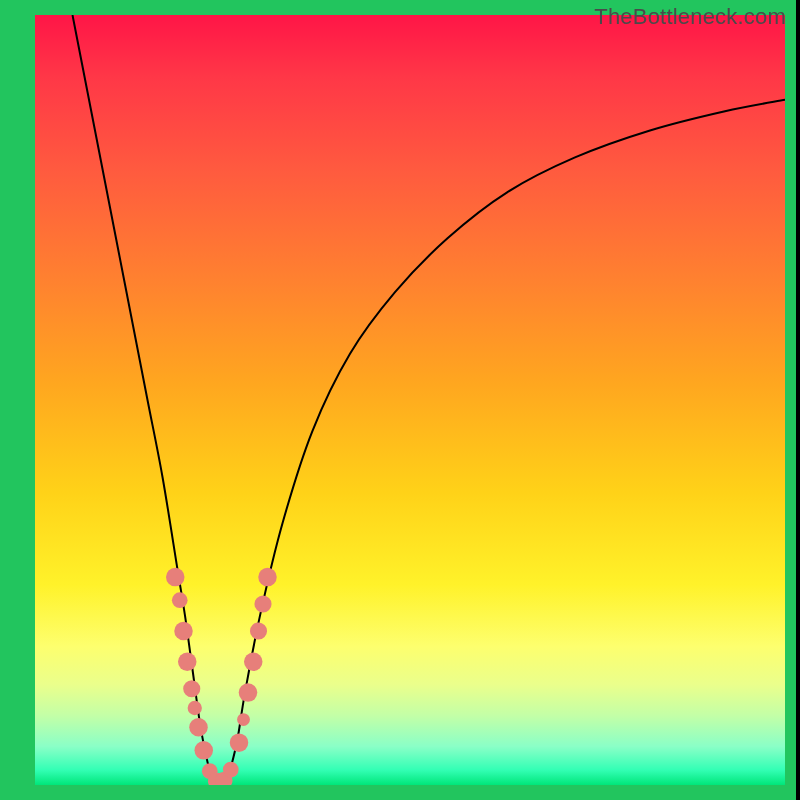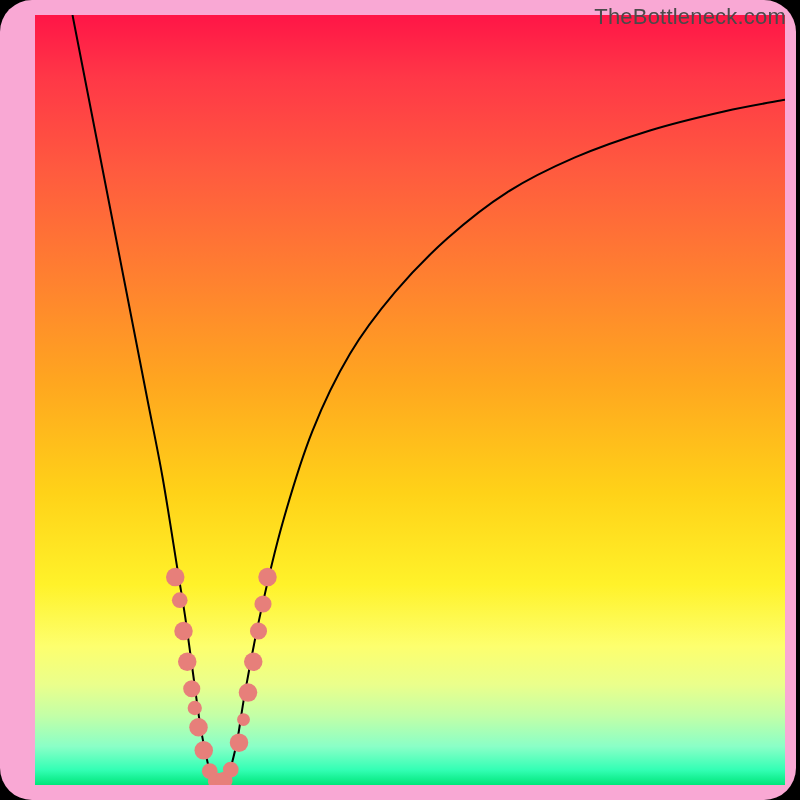--- a/index.html
+++ b/index.html
@@ -8,22 +8,21 @@
     width: 800px;
     height: 800px;
     overflow: hidden;
     background: #000;
     font-family: Arial, Helvetica, sans-serif;
   }
   .frame {
     position: relative;
     width: 796px;
     height: 800px;
-    background: #f9a8d4;
-    border-radius: 32px;
+    background: #22c55e;
   }
   .plot-area {
     position: absolute;
     left: 35px;
     top: 15px;
     width: 750px;
     height: 770px;
     background: linear-gradient(to bottom,
       #ff1547 0%,
       #ff3747 8%,

